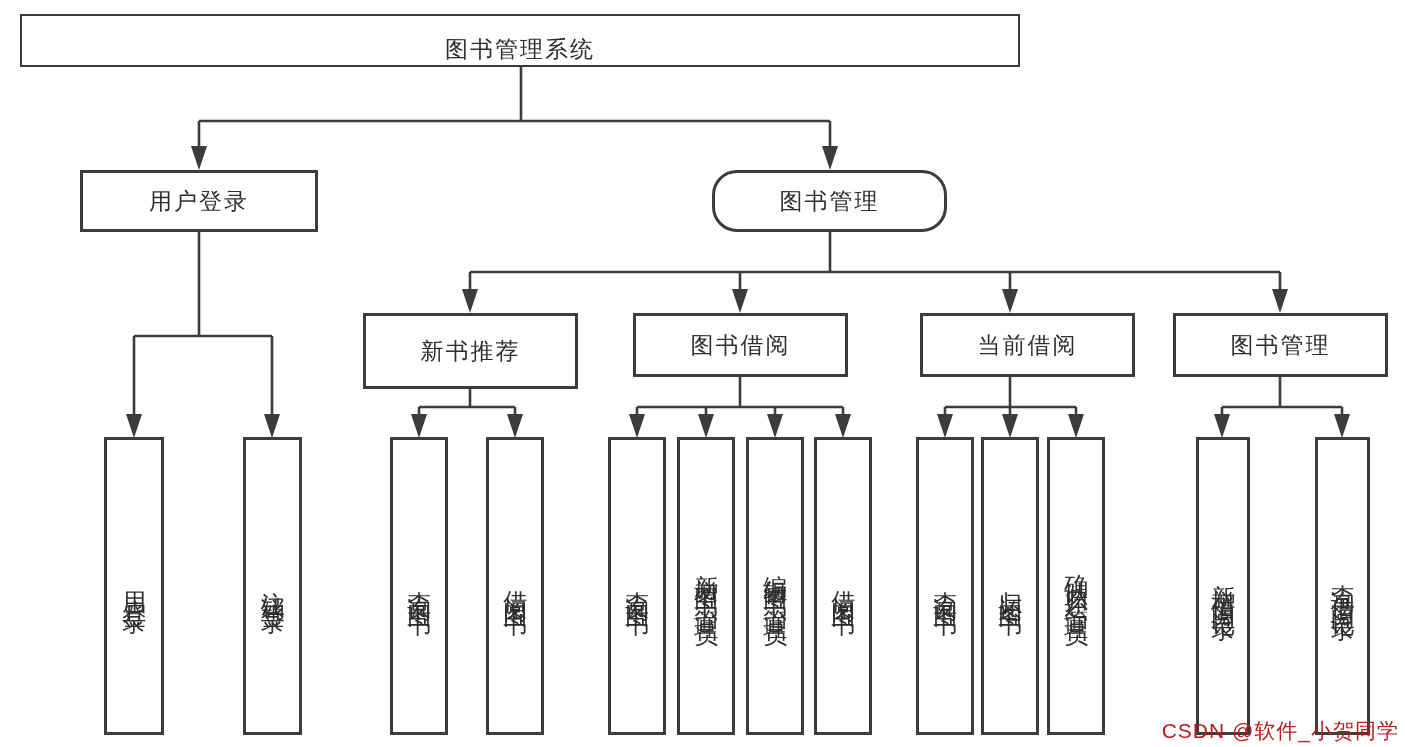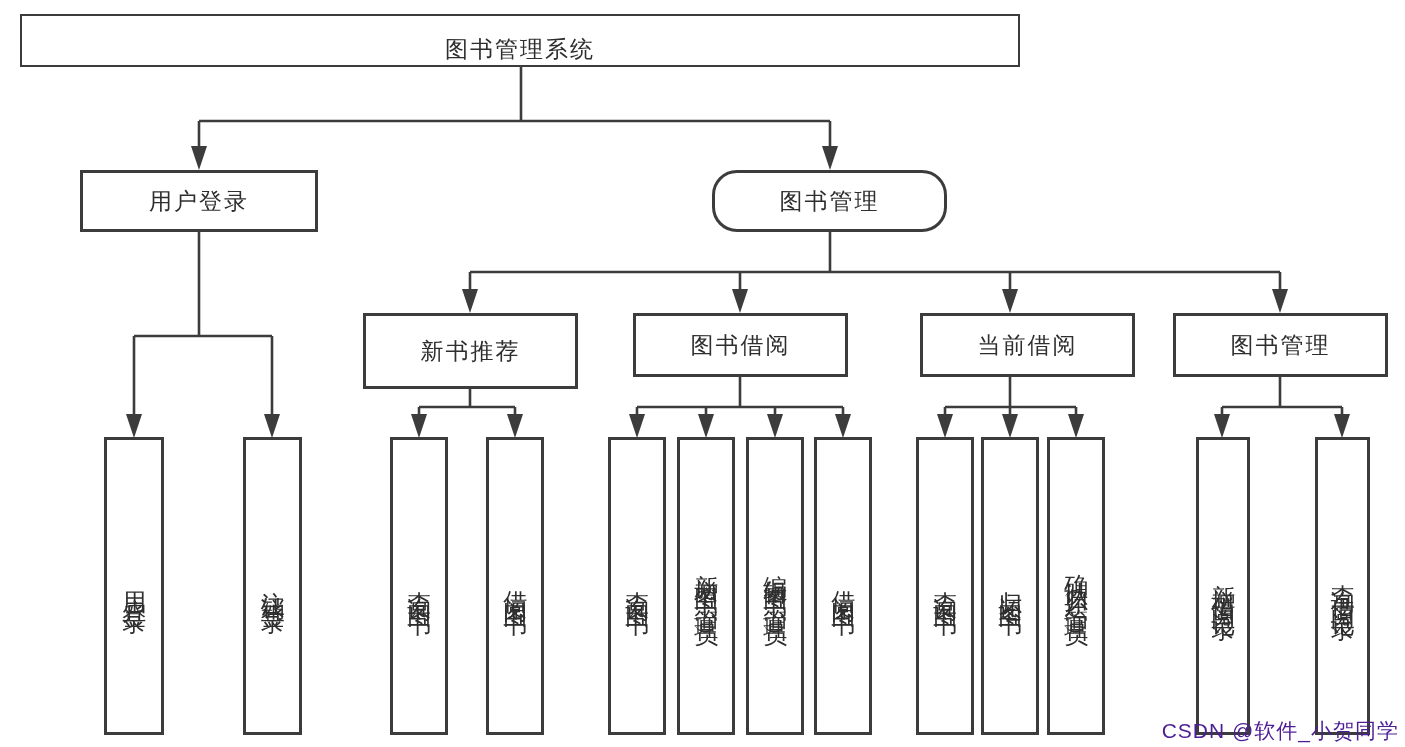--- a/index.html
+++ b/index.html
@@ -39,21 +39,21 @@
     font-size: 24px;
     letter-spacing: 7px;
     line-height: 1.1;
     white-space: nowrap;
   }
   .watermark {
     position: absolute;
     right: 6px;
     bottom: 2px;
     font-size: 21px;
-    color: #4c1d95;
+    color: #b91c1c;
     letter-spacing: 1px;
     white-space: nowrap;
   }
 </style>
 </head>
 <body>
 
 <div class="canvas">
 
   <svg class="connectors" viewBox="0 0 1405 747" xmlns="http://www.w3.org/2000/svg">

